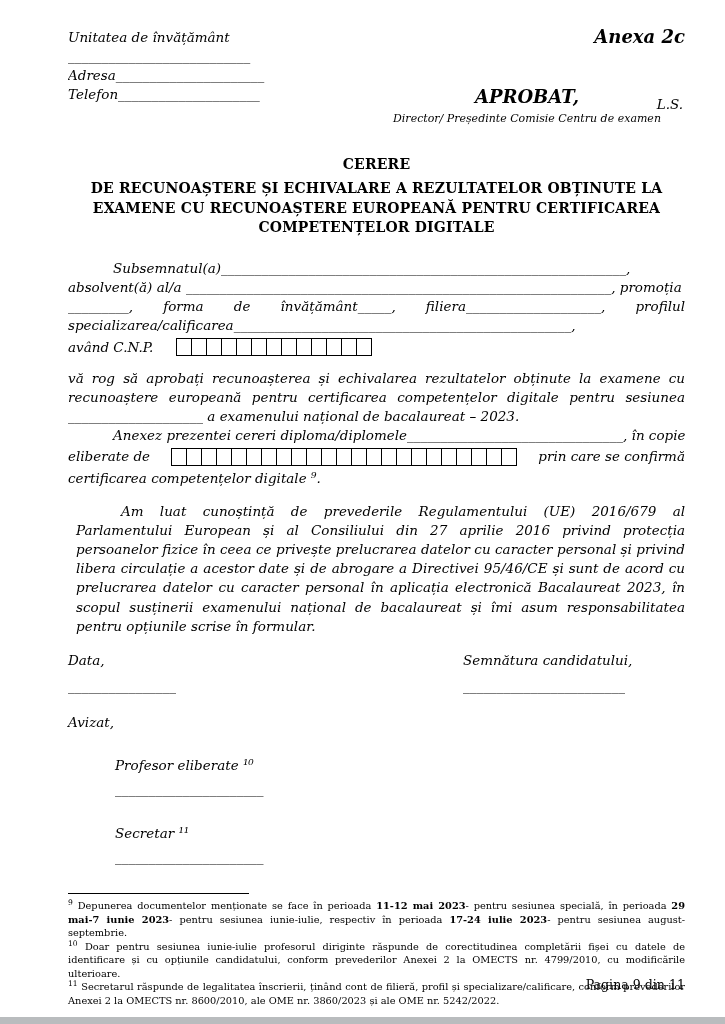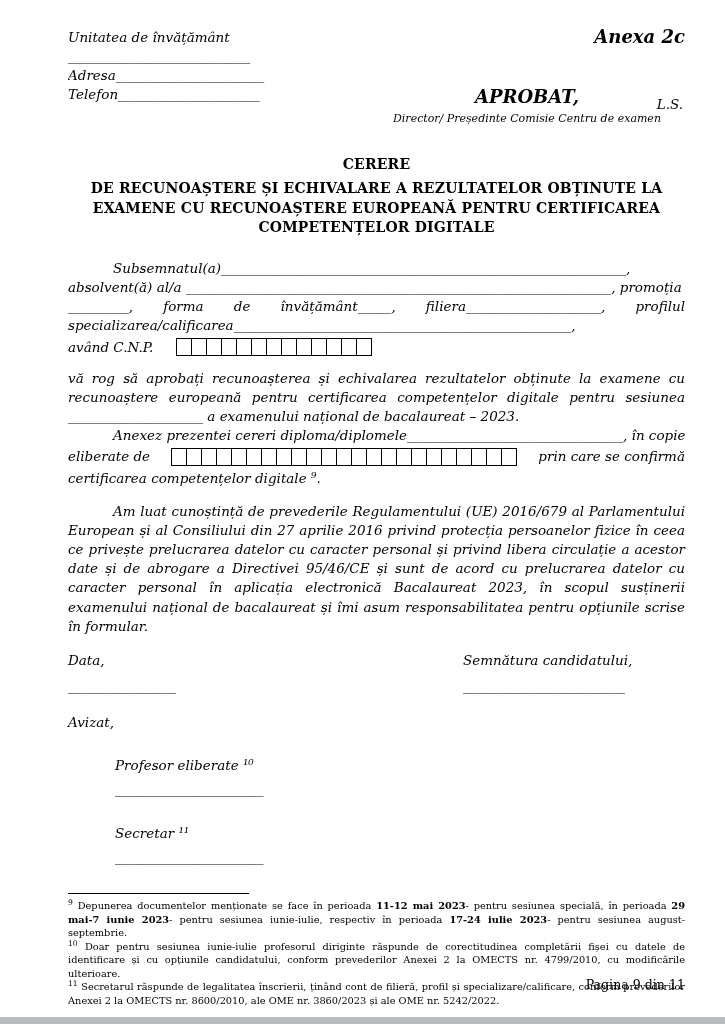--- a/index.html
+++ b/index.html
@@ -23,21 +23,21 @@
   .body-block { margin-top: 21px; }
   .indent { padding-left: 45px; }
   .para { text-align: justify; margin-top: 12px; }
   .para-indent { text-indent: 45px; }
   .justify-last { text-align: justify; text-align-last: justify; }
   .cnp-row { display: flex; align-items: center; gap: 23px; margin: 2px 0 3px; }
   .boxes { display: inline-flex; }
   .box { width: 16px; height: 18px; border: 1px solid #000; background: #fff; flex: 0 0 auto; }
   .box + .box { margin-left: -1px; }
   .eliberate-row { display: flex; align-items: center; justify-content: space-between; margin: 2px 0; }
-  .gdpr { margin-top: 14px; }
+  .gdpr { margin-top: 14px; margin-left: 8px; }
   .sig-row { display: flex; margin-top: 15px; }
   .sig-left { width: 200px; }
   .sig-right { margin-left: 195px; }
   .sig-line { margin-top: 7px; }
   .avizat { margin-top: 17px; }
   .officials { margin-top: 24px; padding-left: 47px; }
   .off-line { margin-top: 5px; margin-bottom: 24px; }
   .footnotes { position: absolute; left: 68px; right: 40px; top: 893px; font-style: normal; font-size: 9.8px; line-height: 1.38; text-align: justify; }
   .fn-rule { width: 181px; border-top: 1px solid #000; margin-bottom: 5px; }
   .fn sup { font-size: 7.6px; line-height: 0; }

